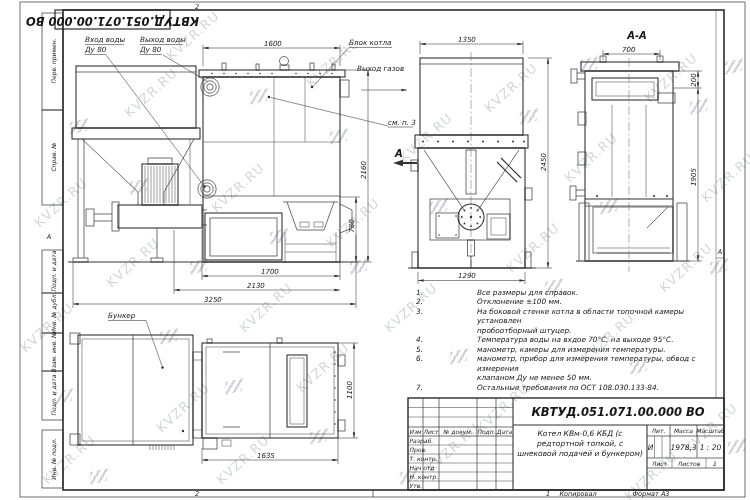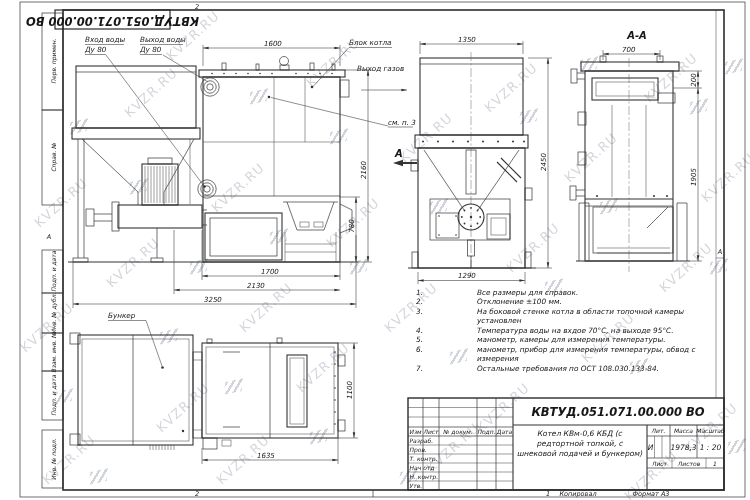--- a/index.html
+++ b/index.html
@@ -440,38 +440,40 @@
   <div class="note">
     <span class="nn">2.</span>
     <div class="nl">
         <div>Отклонение ±100 мм.</div>
       </div>
   </div>
   <div class="note">
     <span class="nn">3.</span>
     <div class="nl">
       <div>На боковой стенке котла в области топочной камеры установлен</div>
+      <div>пробоотборный штуцер.</div>
     </div>
   </div>
   <div class="note">
     <span class="nn">4.</span>
     <div class="nl">
         <div>Температура воды на вхдое 70°С, на выходе 95°С.</div>
       </div>
   </div>
   <div class="note">
     <span class="nn">5.</span>
     <div class="nl">
       <div>манометр, камеры для измерения температуры.</div>
     </div>
   </div>
   <div class="note">
     <span class="nn">6.</span>
     <div class="nl">
       <div>манометр, прибор для измерения температуры, обвод с измерения</div>
+      <div>клапаном Ду не менее 50 мм.</div>
     </div>
   </div>
   <div class="note">
     <span class="nn">7.</span>
     <div class="nl">
         <div>Остальные требования по ОСТ 108.030.133-84.</div>
       </div>
   </div>
 </div>
 

